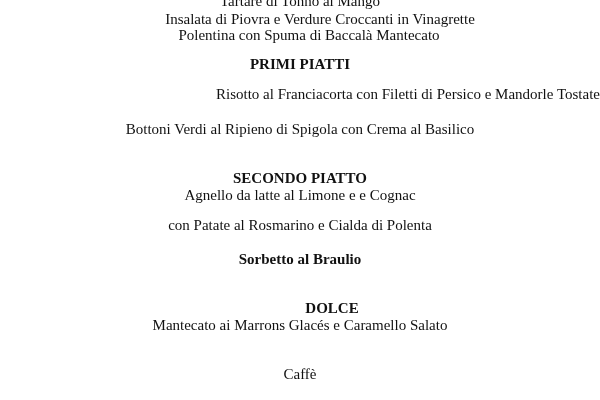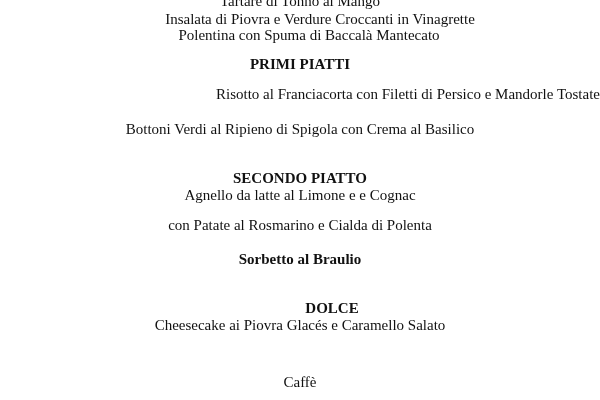--- a/index.html
+++ b/index.html
@@ -41,17 +41,17 @@
   <div class="line" style="top:86px;text-align:right;">Risotto al Franciacorta con Filetti di Persico e Mandorle Tostate</div>
   <div class="line" style="top:121px;">Bottoni Verdi al Ripieno di Spigola con Crema al Basilico</div>
 
   <div class="line bold" style="top:170px;">SECONDO PIATTO</div>
   <div class="line" style="top:187px;">Agnello da latte al Limone e e Cognac</div>
   <div class="line" style="top:217px;text-align:center;">con Patate al Rosmarino e Cialda di Polenta</div>
 
   <div class="line bold" style="top:251px;">Sorbetto al Braulio</div>
 
   <div class="line bold" style="top:300px;padding-left:32px;">DOLCE</div>
-  <div class="line" style="top:317px;">Cheesecake ai Piovra Glacés e Caramello Salato</div>
+  <div class="line" style="top:317px;">Mantecato ai Marrons Glacés e Caramello Salato</div>
 
-  <div class="line" style="top:374px;">Caffè</div>
+  <div class="line" style="top:366px;">Caffè</div>
 
 </div>
 
 </body></html>

